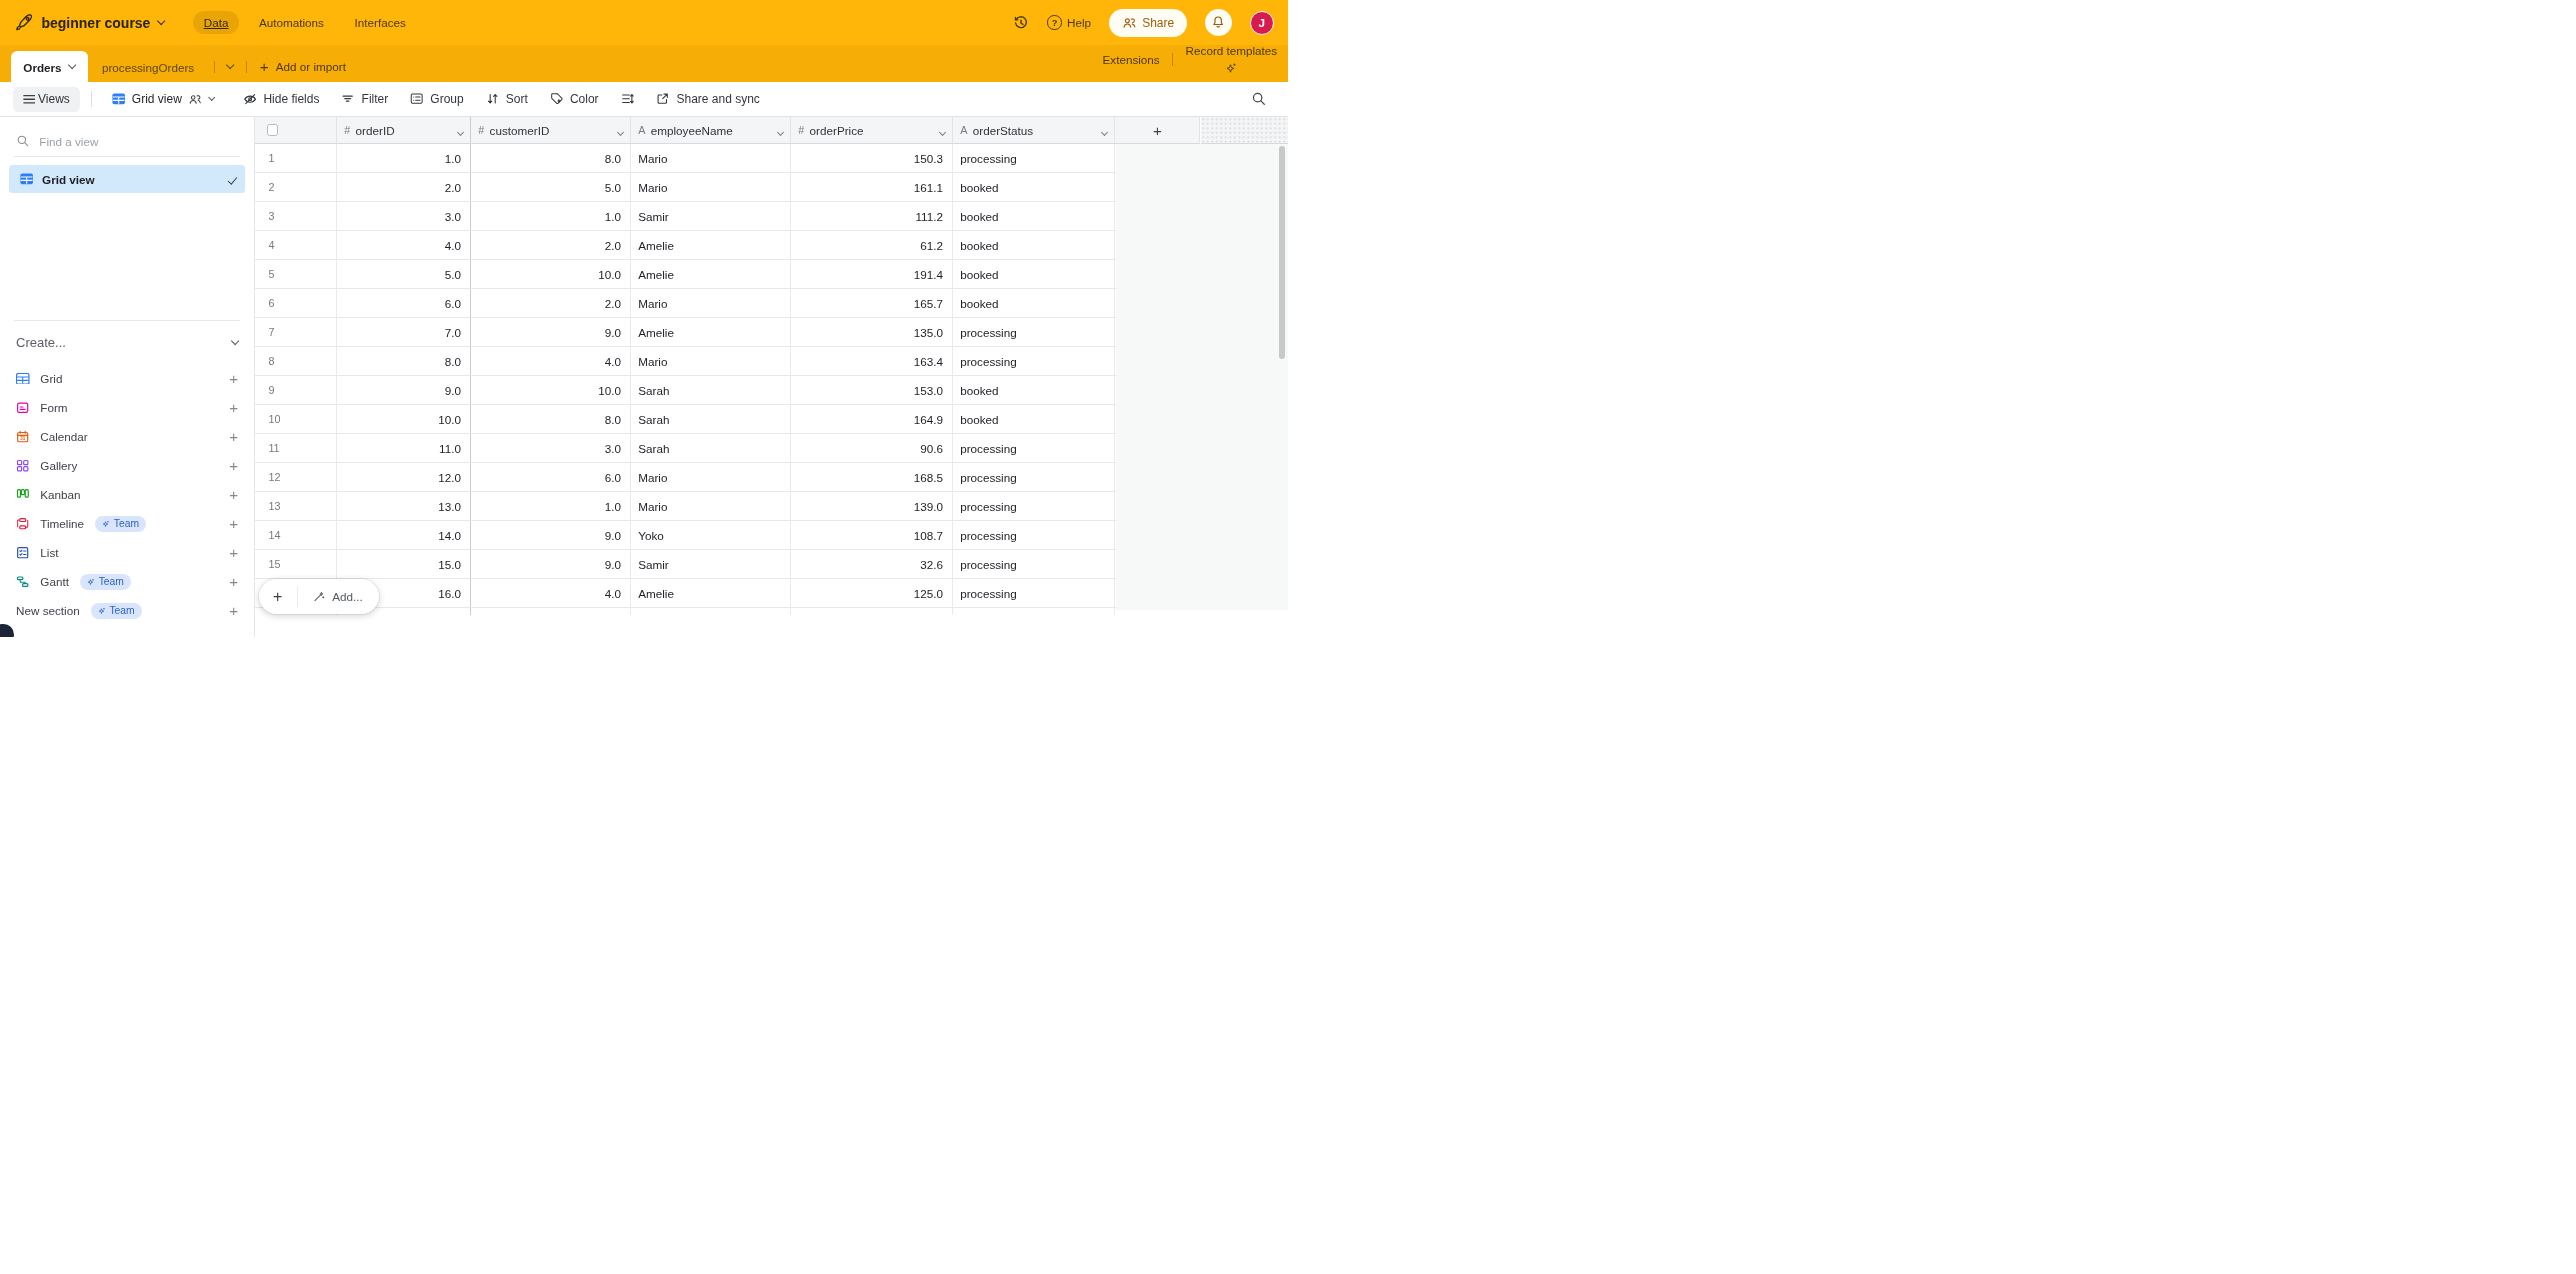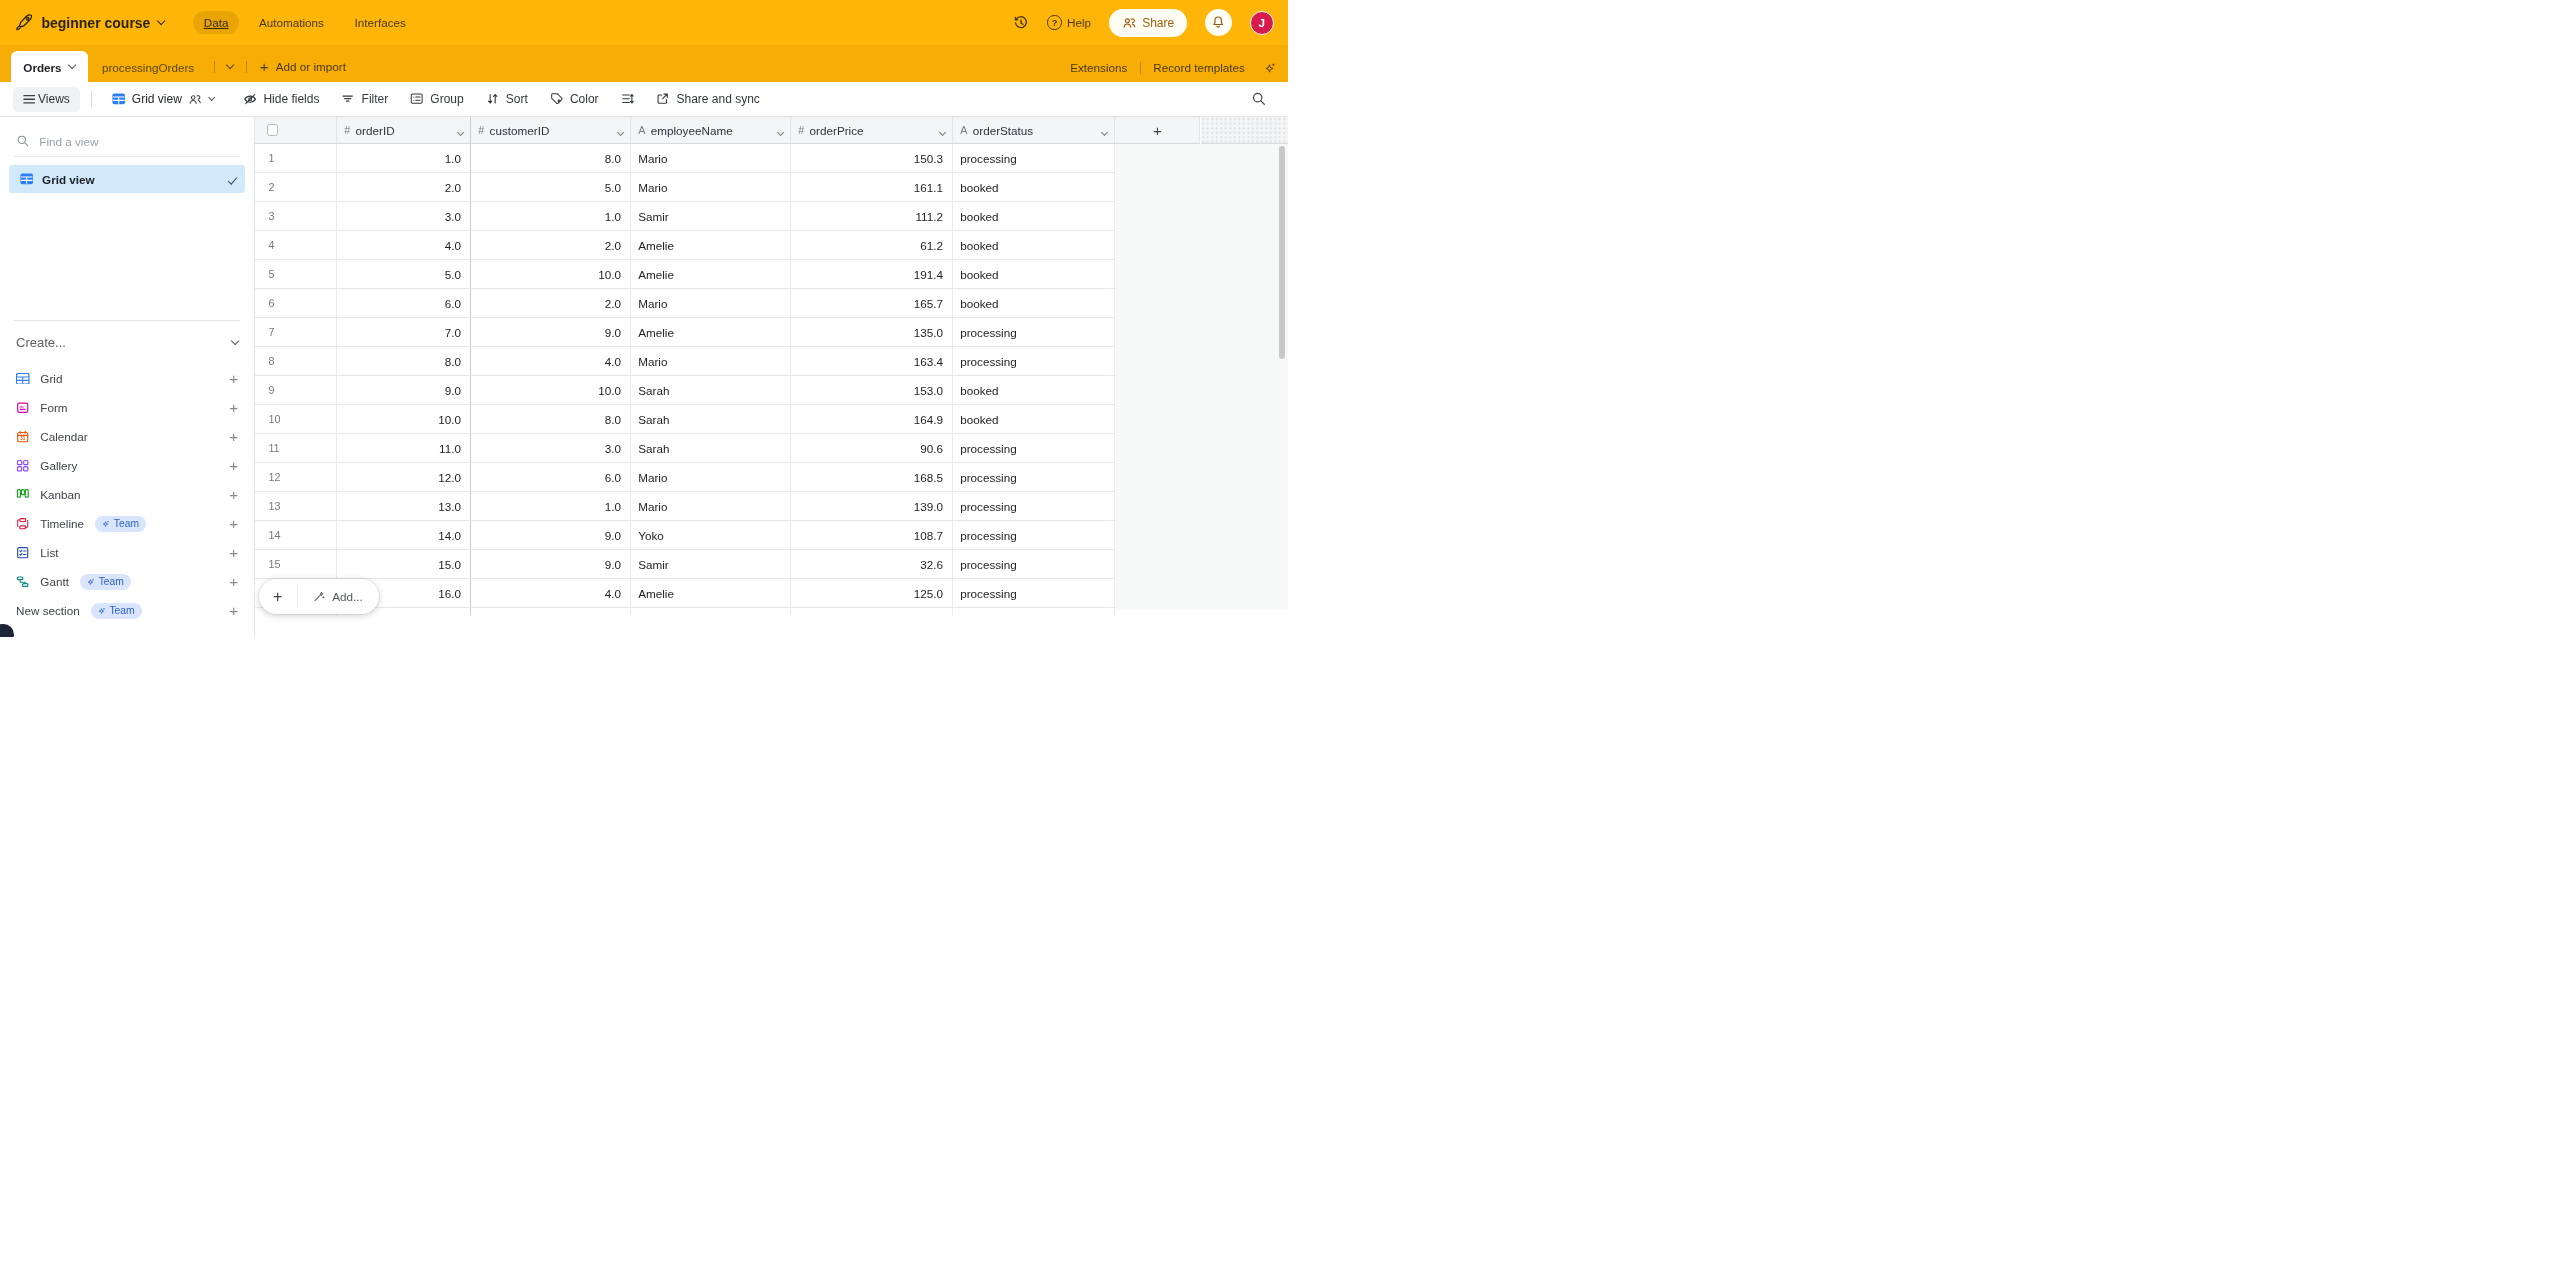--- a/index.html
+++ b/index.html
@@ -27,21 +27,21 @@
   .tabstrip { position:absolute; left:0; top:45px; right:0; height:38px; background:#f6ad06; display:flex; align-items:flex-end; padding:0 10.8px; }
   .tab-active { background:#fff; height:32px; border-radius:6.3px 6.3px 0 0; display:flex; align-items:center; gap:7.2px; padding:0 12.5px; font-size:11.7px; font-weight:600; color:#1d1f25; cursor:pointer; }
   .tab-active .chev { color:#555; }
   .tab-inactive { height:32px; display:flex; align-items:center; padding:0 14.3px; color:#5e4704; font-size:11.7px; cursor:pointer; }
   .strip-div { width:0.9px; height:12.5px; background:rgba(90,60,0,0.35); margin:0 5.4px 10px 5.4px; }
   .strip-chev { color:#5e4704; margin:0 7.2px 12.5px 7.2px; cursor:pointer; }
   .addimport { display:flex; align-items:center; gap:7.2px; color:#4d3a06; font-size:11.7px; margin:0 7.2px 8px 7.2px; cursor:pointer; }
   .addimport .plus { font-size:15.2px; font-weight:400; }
   .strip-right { margin-left:auto; display:flex; align-items:center; gap:12.5px; margin-bottom:8px; color:#4d3a06; font-size:11.7px; }
   .strip-right .lbl { cursor:pointer; }
-  .rt-wrap { display:flex; align-items:center; gap:18px; cursor:pointer; }
+  .rt-wrap { display:flex; align-items:center; gap:4px; cursor:pointer;flex-direction:column; }
 
   
   .toolbar { position:absolute; left:0; top:82px; right:0; height:35px; background:#fff; border-bottom:0.9px solid #e2e2e2; display:flex; align-items:center; padding:0 12.5px; color:#33373d; }
   .views-btn { background:#f0f1f2; border-radius:5.4px; height:25px; padding:0 10px; display:flex; align-items:center; gap:3px; font-size:12px; color:#2f3338; cursor:pointer; }
   .tb-div { width:0.9px; height:16px; background:#dcdcdc; margin:0 11.7px; }
   .gridview-btn { display:flex; align-items:center; gap:6.3px; padding:0 7.2px; height:25px; border-radius:5.4px; cursor:pointer; }
   .gridview-btn .name { font-size:12px; color:#25282d; }
   .tb-item { display:flex; align-items:center; gap:6.3px; margin-left:21.5px; font-size:12px; color:#33373d; cursor:pointer; }
   .tb-search { margin-left:auto; margin-right:9px; color:#44484e; cursor:pointer; display:flex; }
 

